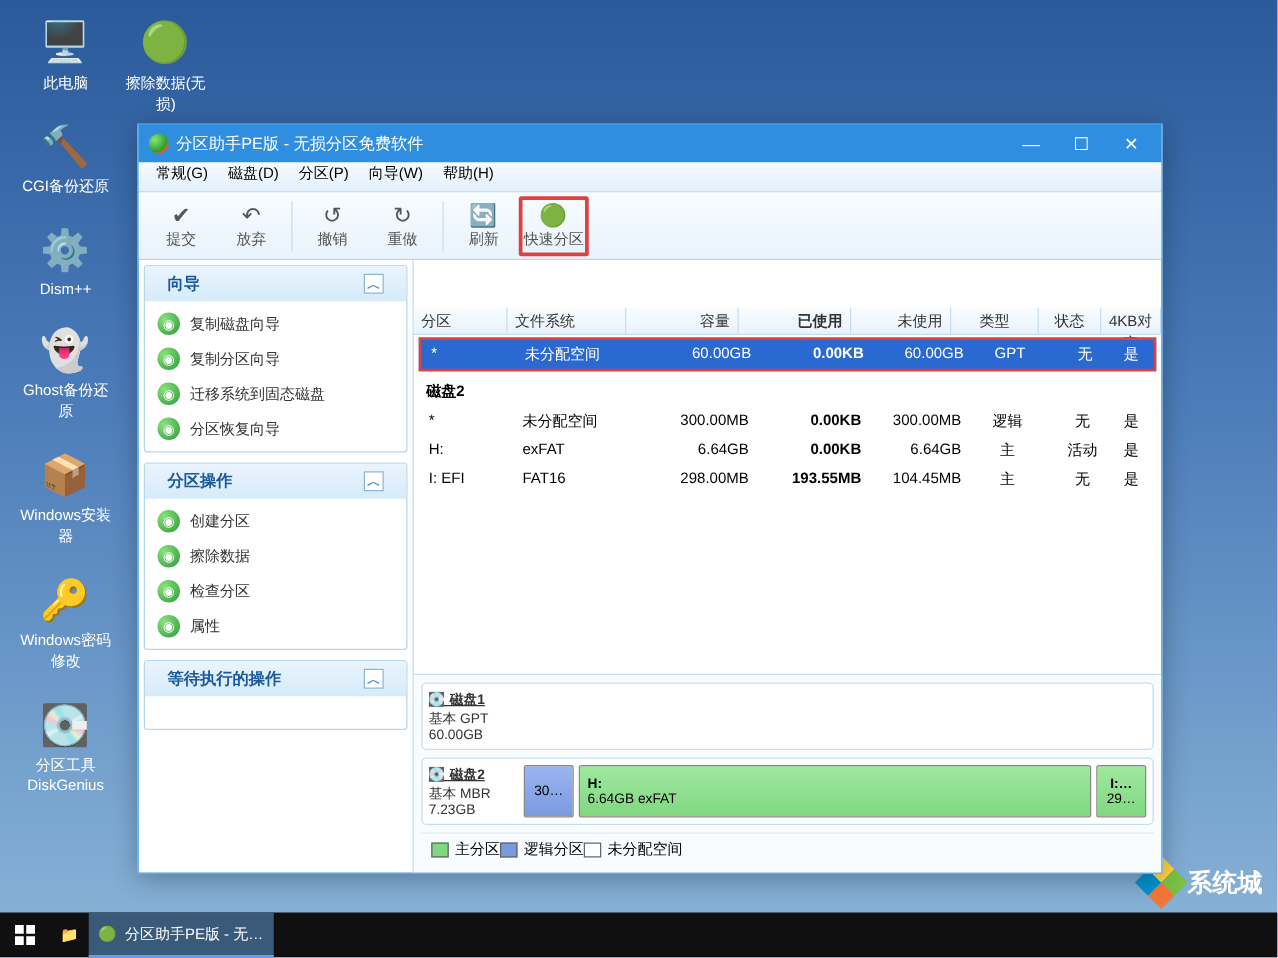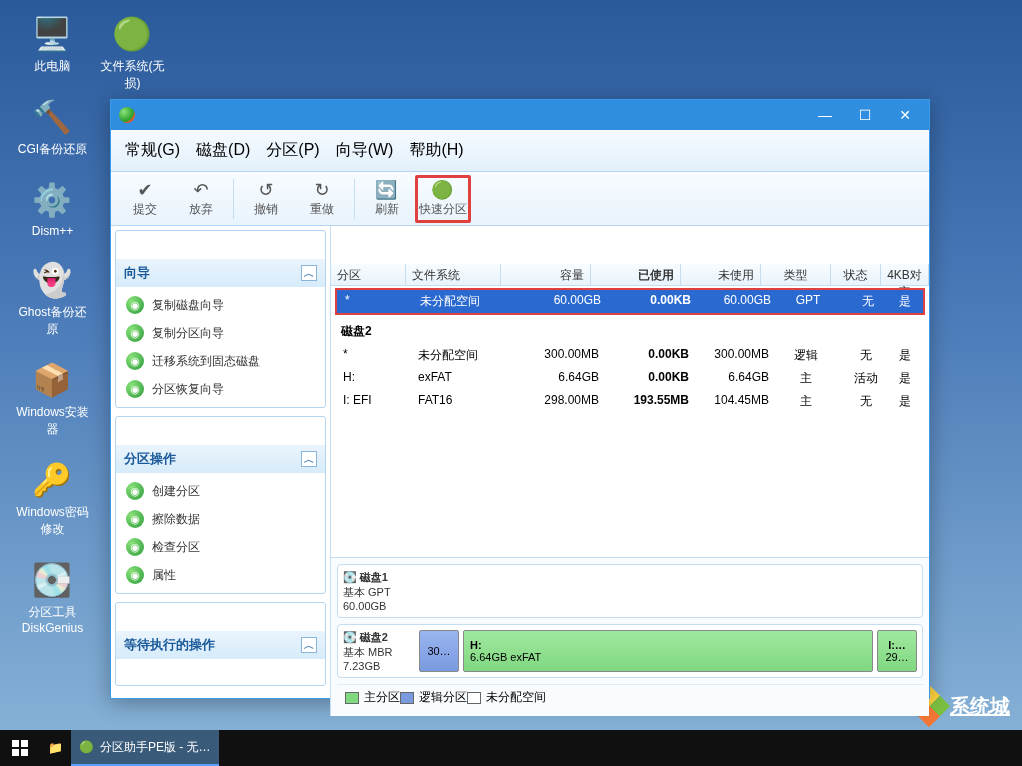--- a/index.html
+++ b/index.html
@@ -2,51 +2,51 @@
 <html><head>
 <meta charset="utf-8">
 <style>
 *{box-sizing:border-box;margin:0;padding:0;font-family:"Microsoft YaHei","Segoe UI",sans-serif;}
 body{width:1022px;height:766px;background:linear-gradient(180deg,#2a5a9a 0%,#4a7ab8 40%,#8ab5d8 100%);position:relative;overflow:hidden;}
 .desktop{position:absolute;inset:0;}
 .desktop-icons{position:absolute;top:10px;left:15px;display:flex;flex-direction:column;gap:18px;}
 .dicon{display:flex;flex-direction:column;align-items:center;width:75px;color:#fff;font-size:12px;text-align:center;cursor:pointer;}
 .dicon .glyph{width:48px;height:48px;display:flex;align-items:center;justify-content:center;font-size:32px;}
 .dicon.second{position:absolute;top:10px;left:95px;}
-.watermark{position:absolute;right:12px;bottom:45px;color:#fff;font-size:20px;font-weight:bold;display:flex;align-items:center;gap:6px;text-decoration:underline;}
+.watermark{position:absolute;right:12px;bottom:45px;color:#fff;font-size:20px;font-weight:bold;display:flex;align-items:center;gap:6px;}
 .wmshape{width:30px;height:30px;transform:rotate(45deg);background:conic-gradient(#7bc043 0 25%,#f37736 25% 50%,#0392cf 50% 75%,#ffd23f 75% 100%);}
 
 .taskbar{position:absolute;bottom:0;left:0;right:0;height:36px;background:#101010;display:flex;align-items:center;color:#fff;font-size:12px;}
 .tb-start{width:40px;height:100%;display:flex;align-items:center;justify-content:center;}
 .winlogo{display:grid;grid-template:1fr 1fr/1fr 1fr;gap:2px;width:16px;height:16px;}
 .winlogo span{background:#fff;}
 .tb-item{height:100%;padding:0 8px;display:flex;align-items:center;gap:6px;}
 .tb-item.active{background:#3a5a7a;border-bottom:2px solid#5aa0ff;}
 .tb-right{margin-left:auto;display:flex;align-items:center;height:100%;}
 .clock{text-align:right;padding:0 10px;line-height:1.2;}
 
 .window{position:absolute;left:110px;top:99px;width:820px;height:600px;background:#fff;border:1px solid#3a9be8;box-shadow:0 4px 20px rgba(0,0,0,.3);}
 .titlebar{height:30px;background:#2f8ee0;display:flex;align-items:center;padding:0 4px 0 8px;color:#fff;font-size:13px;}
 .titlebar .ticon{width:16px;height:16px;border-radius:50%;background:radial-gradient(circle at 30% 30%,#8be27a,#2aa02a 60%,#e05a2a 70%);margin-right:6px;}
 .winbtns{margin-left:auto;display:flex;}
 .winbtn{width:40px;height:30px;display:flex;align-items:center;justify-content:center;color:#fff;font-size:14px;cursor:pointer;}
 
-.menubar{height:42px;background:linear-gradient(#f5faff,#e3f0fb);border-bottom:1px solid#b5d5f0;display:flex;align-items:center;padding:0 6px;font-size:16px;}
+.menubar{height:24px;background:linear-gradient(#f5faff,#e3f0fb);border-bottom:1px solid#b5d5f0;display:flex;padding:0 6px;font-size:12px;}
 .menubar span{padding:0 8px;cursor:pointer;}
 
 .toolbar{height:54px;background:linear-gradient(#f8fcff,#e8f3fc);border-bottom:1px solid#b5d5f0;display:flex;align-items:center;padding:0 6px;position:relative;}
 .tbtn{display:flex;flex-direction:column;align-items:center;justify-content:center;width:56px;height:48px;font-size:12px;color:#555;cursor:pointer;border-radius:3px;}
 .tbtn .ticn{width:22px;height:22px;display:flex;align-items:center;justify-content:center;font-size:18px;}
 .tsep{width:1px;height:40px;background:#c5ddf0;margin:0 4px;}
 .highlight{border:3px solid#e04040;border-radius:2px;}
 
 .body{display:flex;height:calc(100% - 108px);}
 .sidebar{width:220px;border-right:1px solid#c5ddf0;padding:4px;overflow:auto;}
 .panel{border:1px solid#b5d5f0;margin-bottom:8px;border-radius:3px;}
-.panel-h{background:linear-gradient(#eaf4fd,#d6ebfa);padding:5px 8px;font-size:13px;font-weight:bold;color:#1a5a9a;display:flex;align-items:center;justify-content:space-between;margin-top:28px;}
+.panel-h{background:linear-gradient(#eaf4fd,#d6ebfa);padding:5px 18px;font-size:13px;font-weight:bold;color:#1a5a9a;display:flex;align-items:center;justify-content:space-between;}
 .panel-h .collapse{width:16px;height:16px;border:1px solid#8ab5d8;background:#fff;display:flex;align-items:center;justify-content:center;font-size:11px;color:#5a8ab8;cursor:pointer;}
 .panel-body{padding:4px 0;}
 .pitem{display:flex;align-items:center;gap:8px;padding:5px 10px;font-size:12px;color:#333;cursor:pointer;}
 .pitem .picn{width:18px;height:18px;border-radius:50%;background:radial-gradient(circle at 30% 30%,#8be27a,#2a9a3a);display:flex;align-items:center;justify-content:center;font-size:11px;color:#fff;}
 .main{flex:1;display:flex;flex-direction:column;overflow:hidden;}
 
 .gridhead{height:22px;background:linear-gradient(#f8fcff,#e8f3fc);border-bottom:1px solid#c5ddf0;display:flex;font-size:12px;margin-top:38px;}
 .gridhead div{border-right:1px solid#c5ddf0;padding:3px 6px;color:#333;}
 .c1{width:75px;}
 .c2{width:95px;}
@@ -58,21 +58,21 @@
 .c8{flex:1;text-align:center;}
 .gridbody{flex:1;overflow:auto;padding:2px 4px;font-size:12px;}
 .dgroup{font-weight:bold;padding:8px 6px 4px 6px;}
 .drow{display:flex;padding:3px 6px;}
 .drow.sel{background:#2a6ad0;color:#fff;border:2px solid#e04040;}
 .drow div{padding:0 2px;}
 
 .diskmap{border-top:1px solid#c5ddf0;padding:6px;background:#f8fcff;}
 .diskbox{border:1px solid#c5ddf0;border-radius:4px;padding:5px;display:flex;gap:6px;margin-bottom:6px;align-items:stretch;background:#fff;}
 .diskinfo{width:70px;font-size:11px;color:#333;}
-.diskinfo .dname{font-weight:bold;}
+.diskinfo .dname{font-weight:bold;text-decoration:underline;}
 .partbar{flex:1;display:flex;gap:4px;}
 .pblock{border:1px solid#888;border-radius:2px;padding:4px 6px;font-size:11px;display:flex;flex-direction:column;justify-content:center;position:relative;overflow:hidden;}
 .pblock.unalloc{background:repeating-linear-gradient(0deg,#7de27a,#7de27a 10px,#9aea9a 10px,#9aea9a 11px);}
 .pblock.primary{background:linear-gradient(#a0e8a0,#80d880);}
 .pblock.logical{background:linear-gradient(#9ab5f0,#7a9ae0);}
 .pblock.small{width:40px;text-align:center;}
 .legend{display:flex;padding:4px 8px;font-size:12px;border-top:1px solid#e0ecf5;}
 .legend span{display:flex;align-items:center;gap:5px;}
 .lsw{width:14px;height:12px;border:1px solid#666;}
 .lsw.p{background:#80d880;}
@@ -108,31 +108,32 @@
         <div class="glyph">🔑</div>
         <div>Windows密码修改</div>
       </div>
       <div class="dicon">
         <div class="glyph">💽</div>
         <div>分区工具DiskGenius</div>
       </div>
     </div>
   <div class="dicon second">
     <div class="glyph">🟢</div>
-    <div>文件系统(无损)</div>
+    <div>擦除数据(无损)</div>
   </div>
   <div class="watermark">
     <div class="wmshape"></div>
       <span>系统城</span>
   </div>
 </div>
 
 <div class="window">
   <div class="titlebar">
     <div class="ticon"></div>
+    <span>分区助手PE版 - 无损分区免费软件</span>
     <div class="winbtns">
       <div class="winbtn">—</div>
       <div class="winbtn">☐</div>
       <div class="winbtn close">✕</div>
     </div>
   </div>
   <div class="menubar">
     <span>常规(G)</span>
     <span>磁盘(D)</span>
     <span>分区(P)</span>

